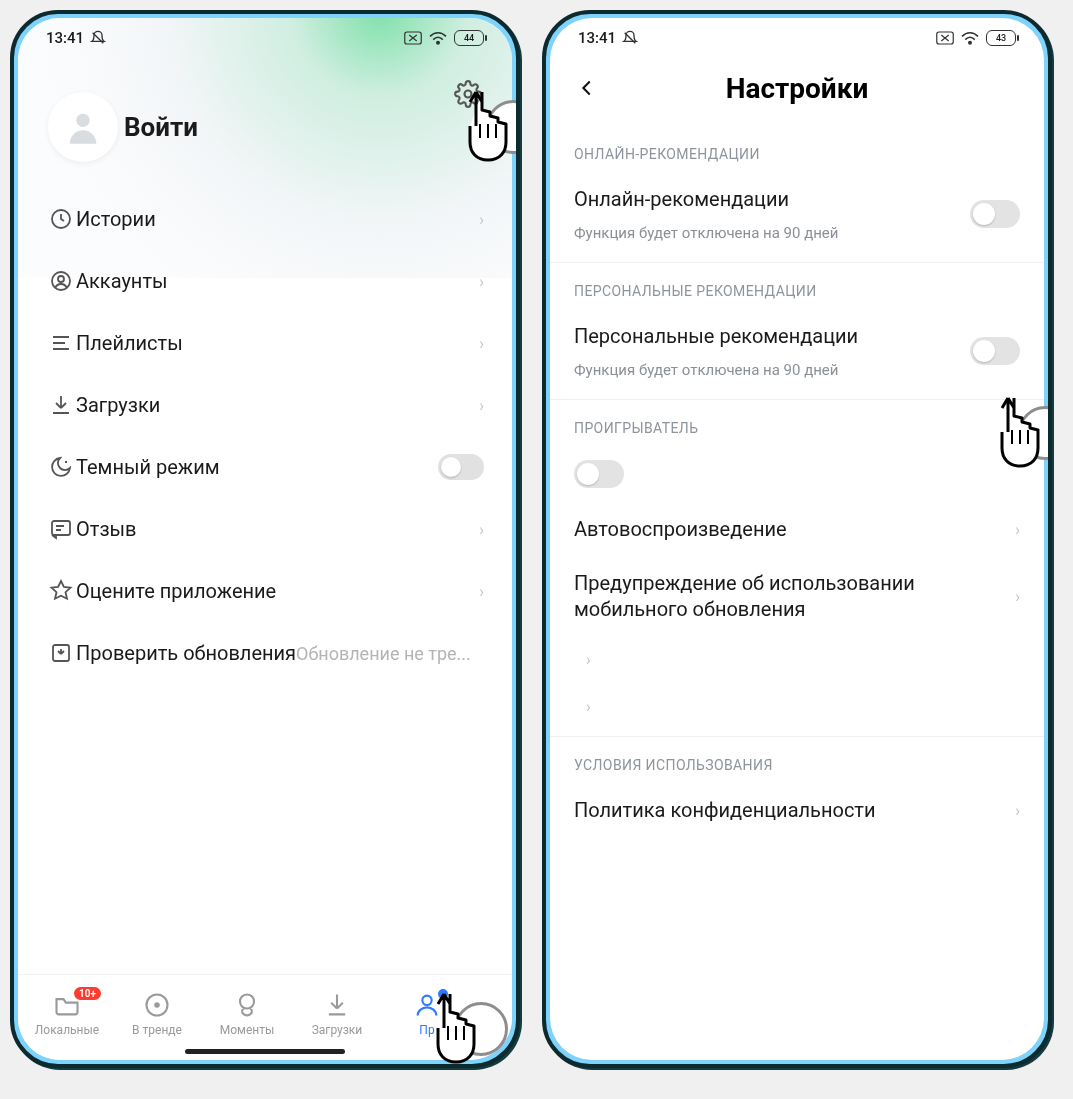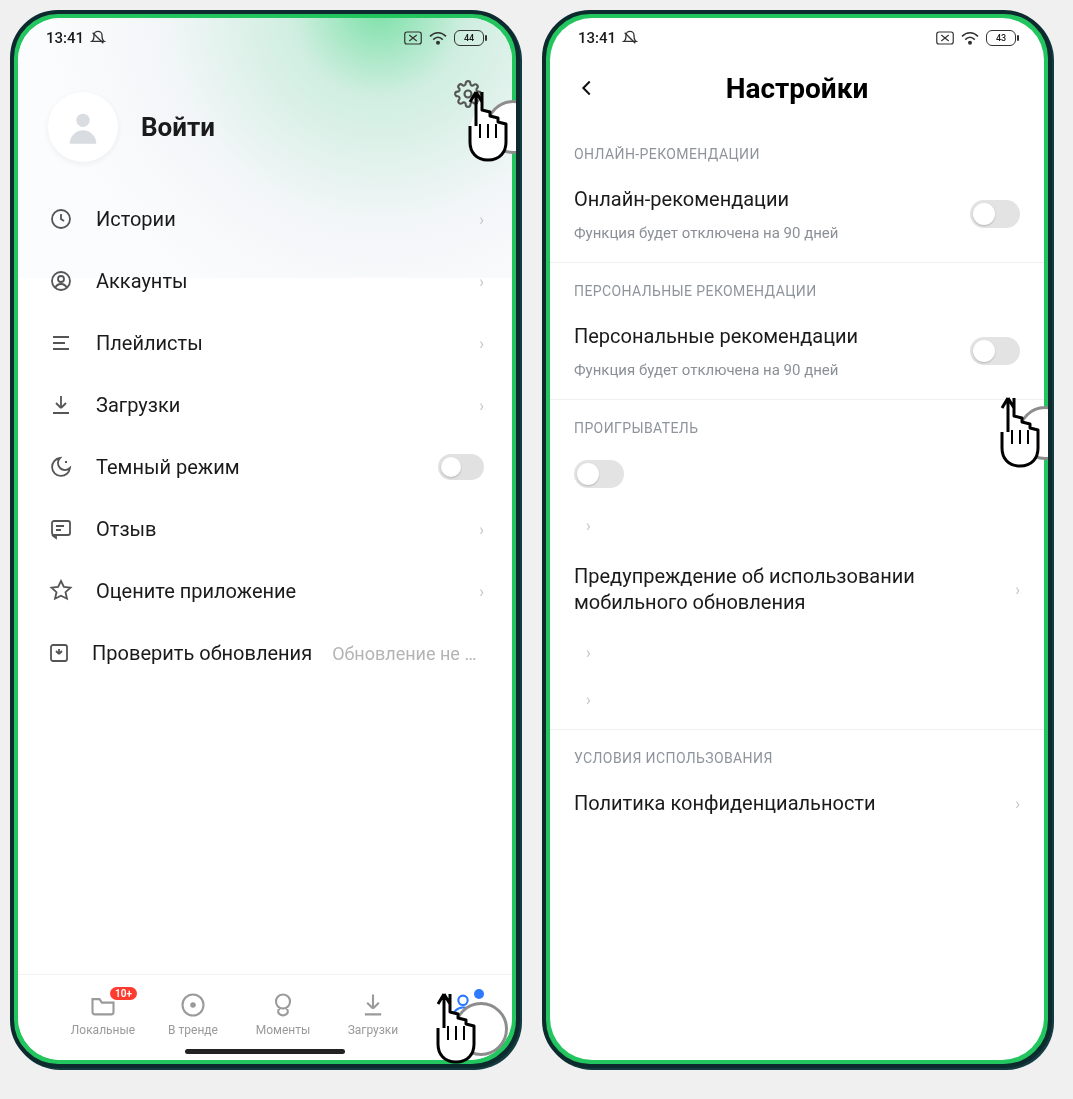--- a/index.html
+++ b/index.html
@@ -8,21 +8,21 @@
     font-family: -apple-system, "Segoe UI", Roboto, Arial, sans-serif;
     display: flex;
     gap: 22px;
     padding: 10px;
     width: 1073px;
     height: 1099px;
   }
   .phone {
     width: 510px;
     height: 1058px;
-    background: #22c55e;
+    background: #7dd3fc;
     border-radius: 48px;
     border: 4px solid #0d2a2e;
     box-shadow: 2px 2px 0 #143b40;
     position: relative;
     overflow: hidden;
   }
   .phone-inner {
     position: absolute;
     inset: 4px;
     background: #fff;
@@ -56,61 +56,61 @@
   }
   
   .soft-bg {
     position:absolute; top:-40px; left:-40px; right:-40px; height:300px;
     background: radial-gradient(circle at 70% 10%, #7de0a8 0%, #cfeee0 18%, #f3f6f8 45%, #fbfcfd 70%);
     z-index:0;
   }
   .content { position:relative; z-index:1; }
   
   .profile {
-    display:flex; align-items:center; gap:23px;
+    display:flex; align-items:center; gap:6px;
     padding: 34px 30px 26px 30px;
     text-align: right;
   }
   .avatar {
     width:70px; height:70px; border-radius:50%;
     background:#fff; display:flex; align-items:center; justify-content:center;
     box-shadow: 0 2px 6px rgba(0,0,0,.06);
   }
   .avatar svg { width:40px; height:40px; }
   .profile-name { font-size:26px; font-weight:700; color:#1b1b1b;}
   .gear-top {
     position:absolute; top:58px; right:26px;
     width:36px; height:36px; display:flex; align-items:center; justify-content:center;
     color:#444;
   }
   
   .menu { padding: 0 18px; }
   .menu-item {
-    display:flex; align-items:center; gap:20px;
+    display:flex; align-items:center; 
     padding: 16px 10px;
     color:#1a1a1a;
   }
   .menu-item .icon{
     width:30px; height:30px; color:#555; display:flex;align-items:center;justify-content:center;
   }
   .menu-item .label { flex:1; font-size:20px; }
   .menu-item .extra { color:#b4b4b4; font-size:18px; max-width:210px; white-space:nowrap; overflow:hidden; text-overflow:ellipsis;}
   .chev { color:#c4c4c4; }
   .toggle {
     width:46px; height:26px; border-radius:13px; background:#e1e1e1; position:relative;
   }
   .toggle .knob{
     position:absolute; top:3px; left:3px; width:20px; height:20px; border-radius:50%; background:#fff;
     box-shadow:0 1px 2px rgba(0,0,0,.2);
   }
   
   .tabs {
     position:absolute; bottom:0; left:0; right:0; height:86px;
     background:#fff;
-    display:flex; align-items:center; justify-content:flex-end;
+    display:flex; align-items:center; justify-content:flex-start;
     padding: 6px 4px 14px 4px;
     border-top:1px solid #f2f2f2;
   }
   .tab {
     display:flex; flex-direction:column; align-items:center; gap:4px;
     color:#9a9a9a; font-size:12px; width:90px; position:relative;
   }
   .tab.active { color:#2d79ff; }
   .tab svg { width:28px; height:28px; }
   .badge {
@@ -414,20 +414,23 @@
         </div>
         <div class="thin-sep"></div>
 
         <div class="section-title">ПРОИГРЫВАТЕЛЬ</div>
         <div class="row">
           <div class="toggle-off">
               <span class="knob"></span>
             </div>
         </div>
         <div class="row">
+          <div class="text">
+              <div class="title-t">Автовоспроизведение</div>
+            </div>
           <span class="chev">›</span>
         </div>
         <div class="row">
           <div class="text">
               <div class="title-t">Предупреждение об использовании мобильного обновления</div>
             </div>
           <span class="chev">›</span>
         </div>
         <div class="row">
           <span class="chev">›</span>

